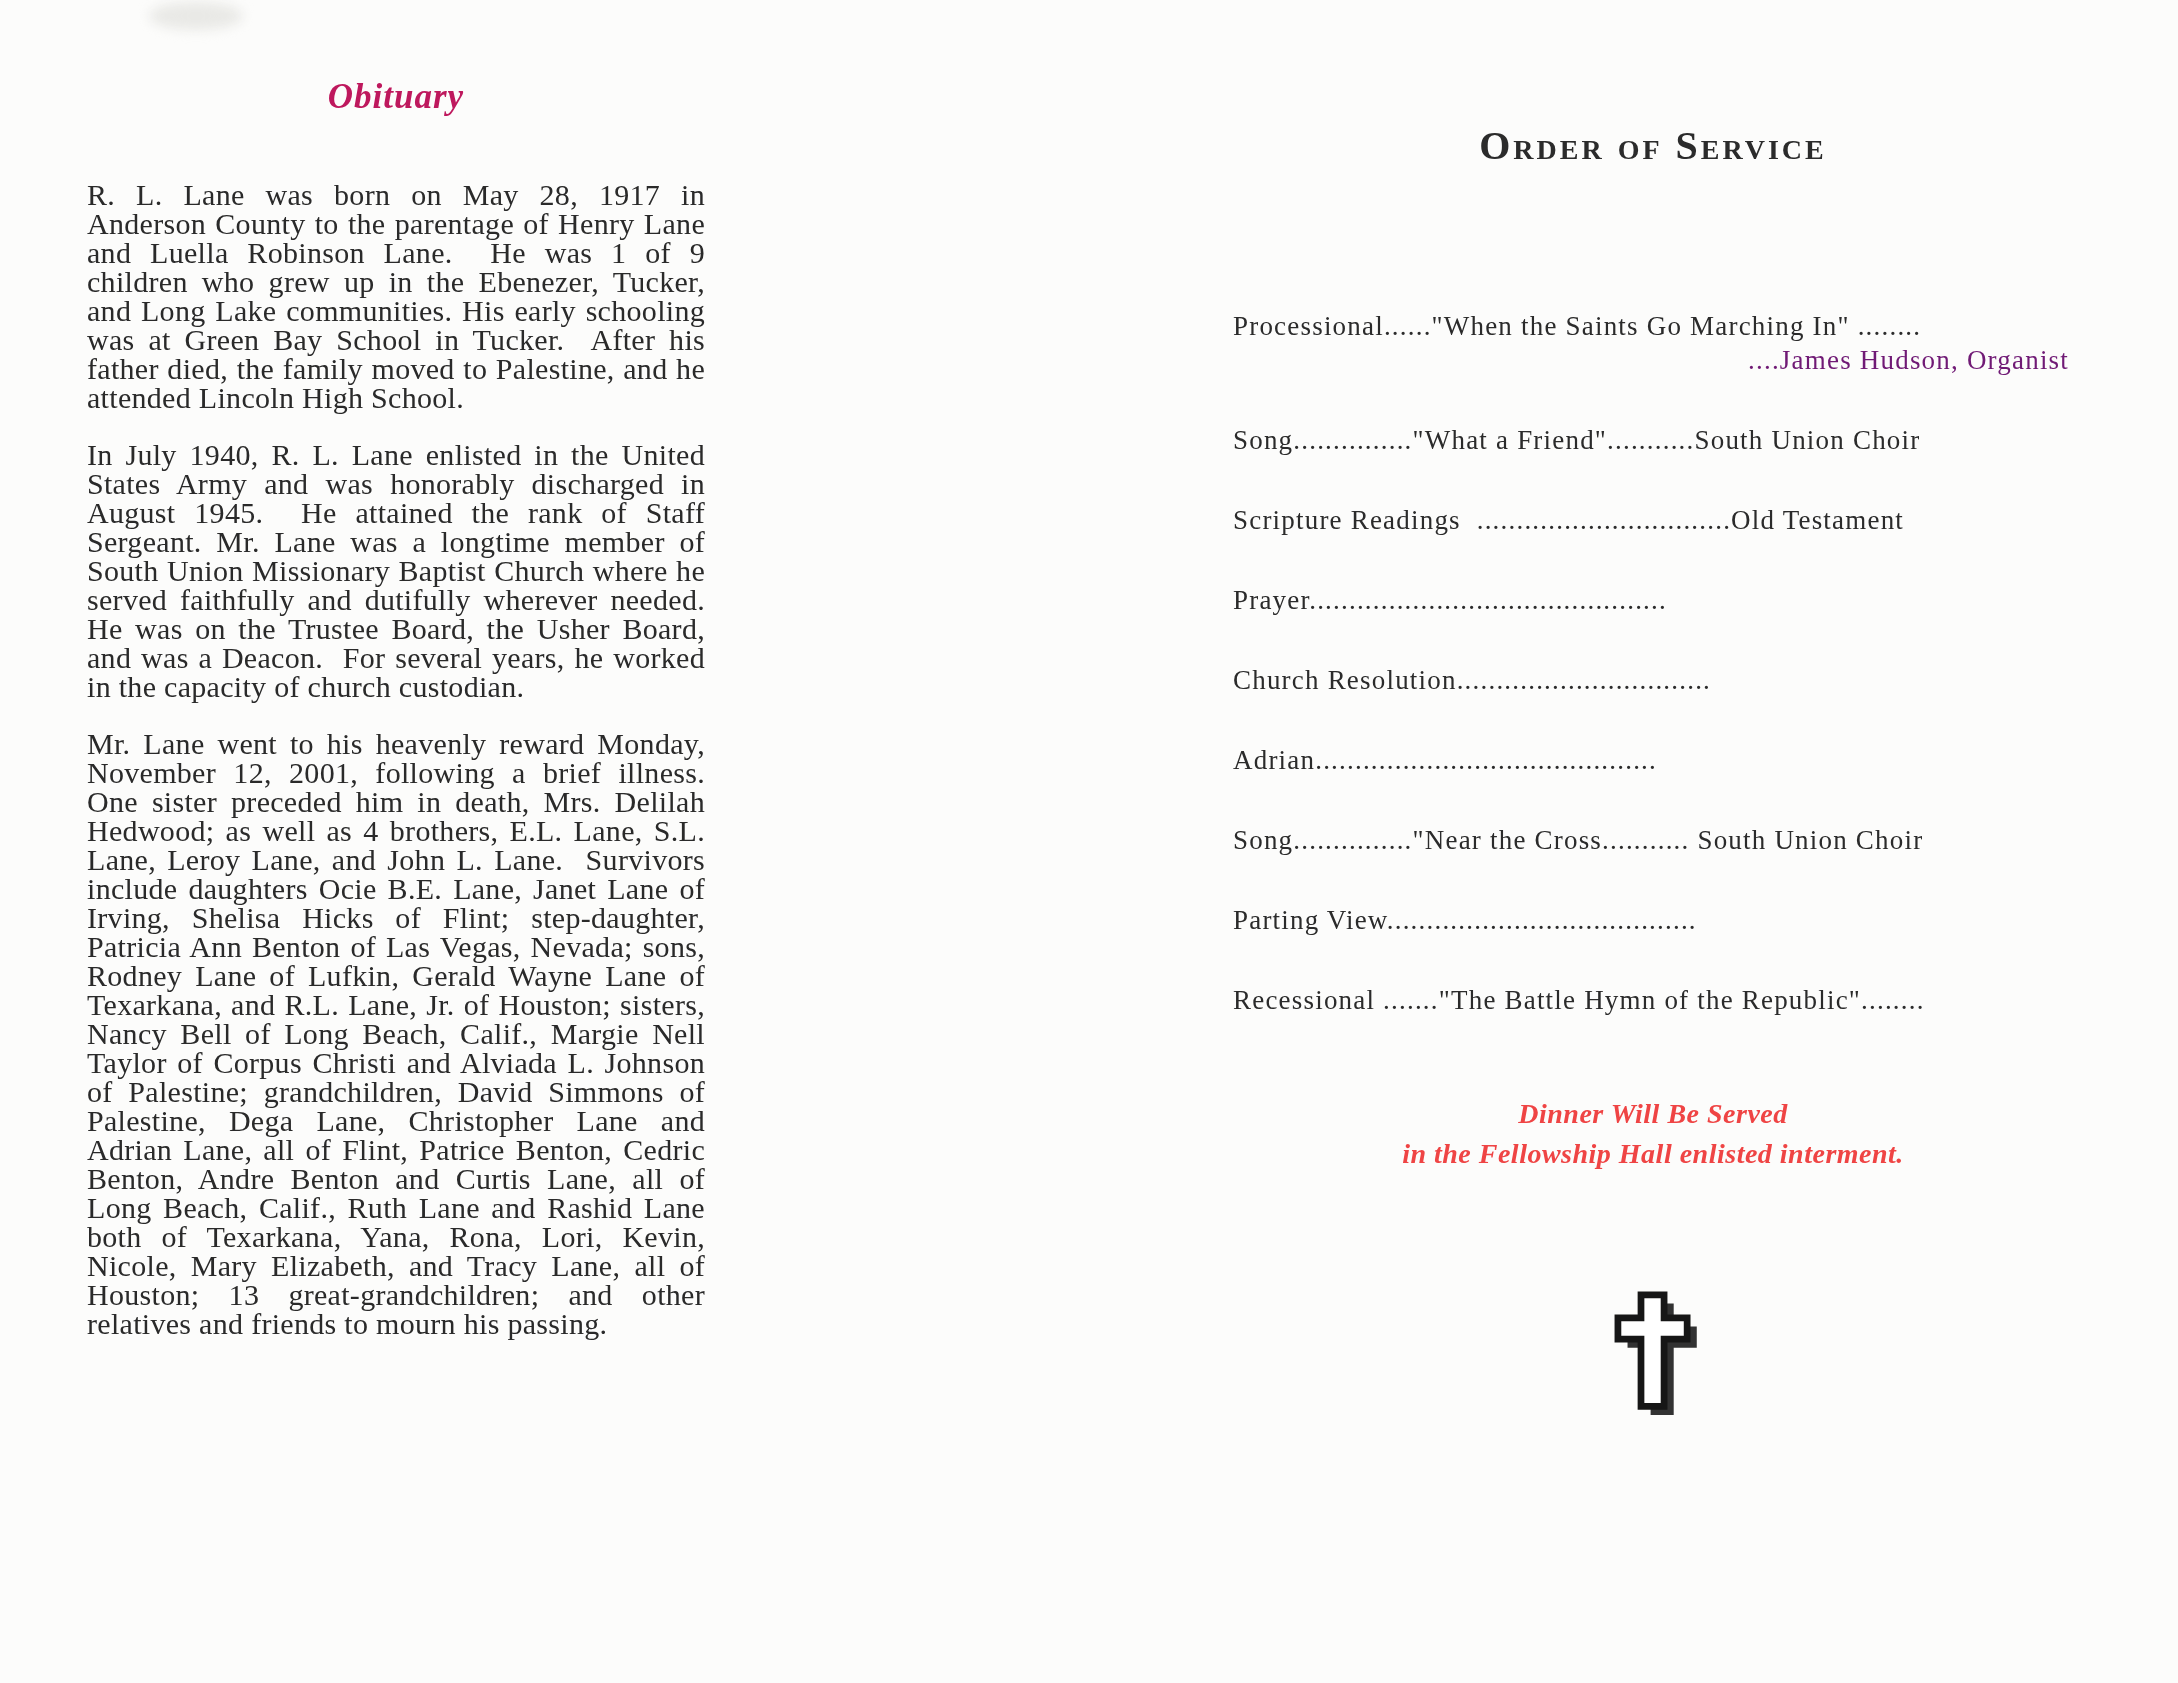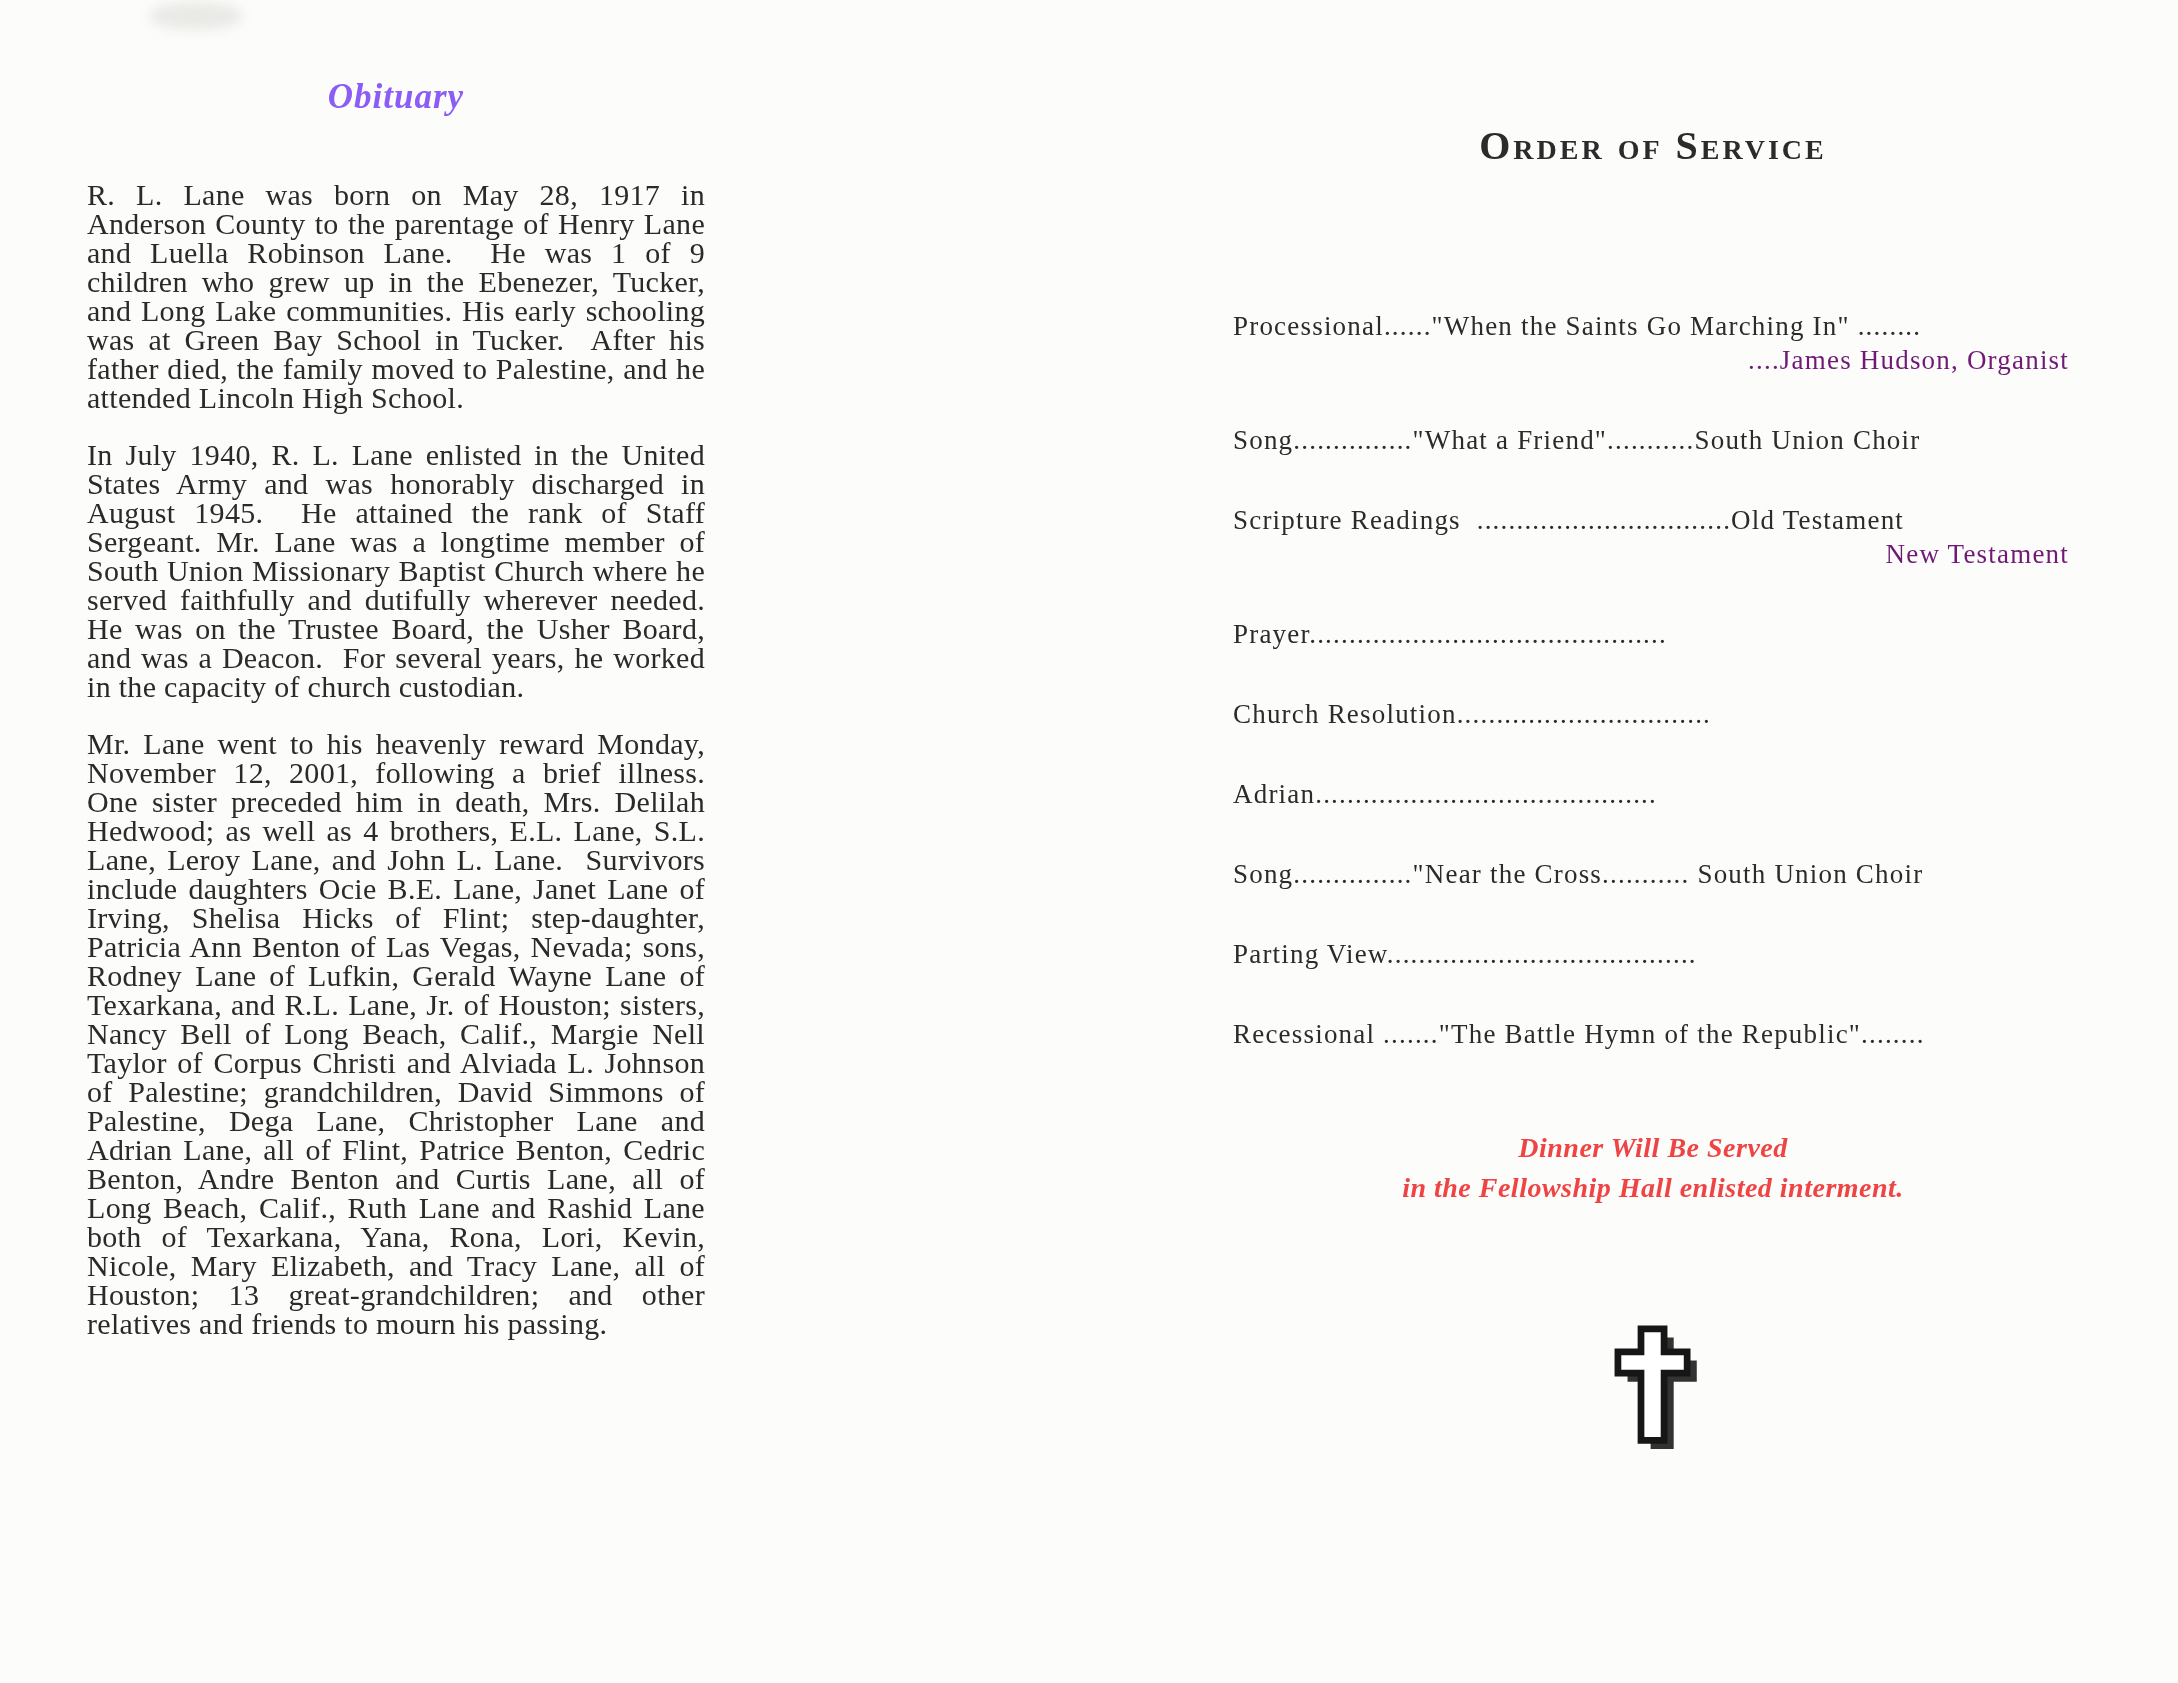--- a/index.html
+++ b/index.html
@@ -31,21 +31,21 @@
     width: 618px;
   }
   .obit-title {
     margin: 0 0 63px 0;
     font-size: 35px;
     line-height: 40px;
     font-style: italic;
     font-weight: 600;
     text-align: center;
     letter-spacing: 1px;
-    color: #8b5cf6;
+    color: #be185d;
   }
   .obit-para {
     margin: 0 0 28px 0;
     font-size: 30px;
     line-height: 29px;
     text-align: justify;
     letter-spacing: 0.3px;
     white-space: pre-wrap;
     color: #2a2a2a;
   }
@@ -121,21 +121,20 @@
     <div class="oos-list">
       <div class="oos-item">
         <div class="oos-main">Processional......"When the Saints Go Marching In" ........</div>
         <div class="oos-sub">....James Hudson, Organist</div>
       </div>
       <div class="oos-item">
         <div class="oos-main">Song..............."What a Friend"...........South Union Choir</div>
       </div>
       <div class="oos-item">
         <div class="oos-main">Scripture Readings  ................................Old Testament</div>
-        <div class="oos-sub">New Testament</div>
       </div>
       <div class="oos-item gap-before">
         <div class="oos-main">Prayer.............................................</div>
       </div>
       <div class="oos-item">
         <div class="oos-main">Church Resolution................................</div>
       </div>
       <div class="oos-item">
         <div class="oos-main">Adrian...........................................</div>
       </div>

